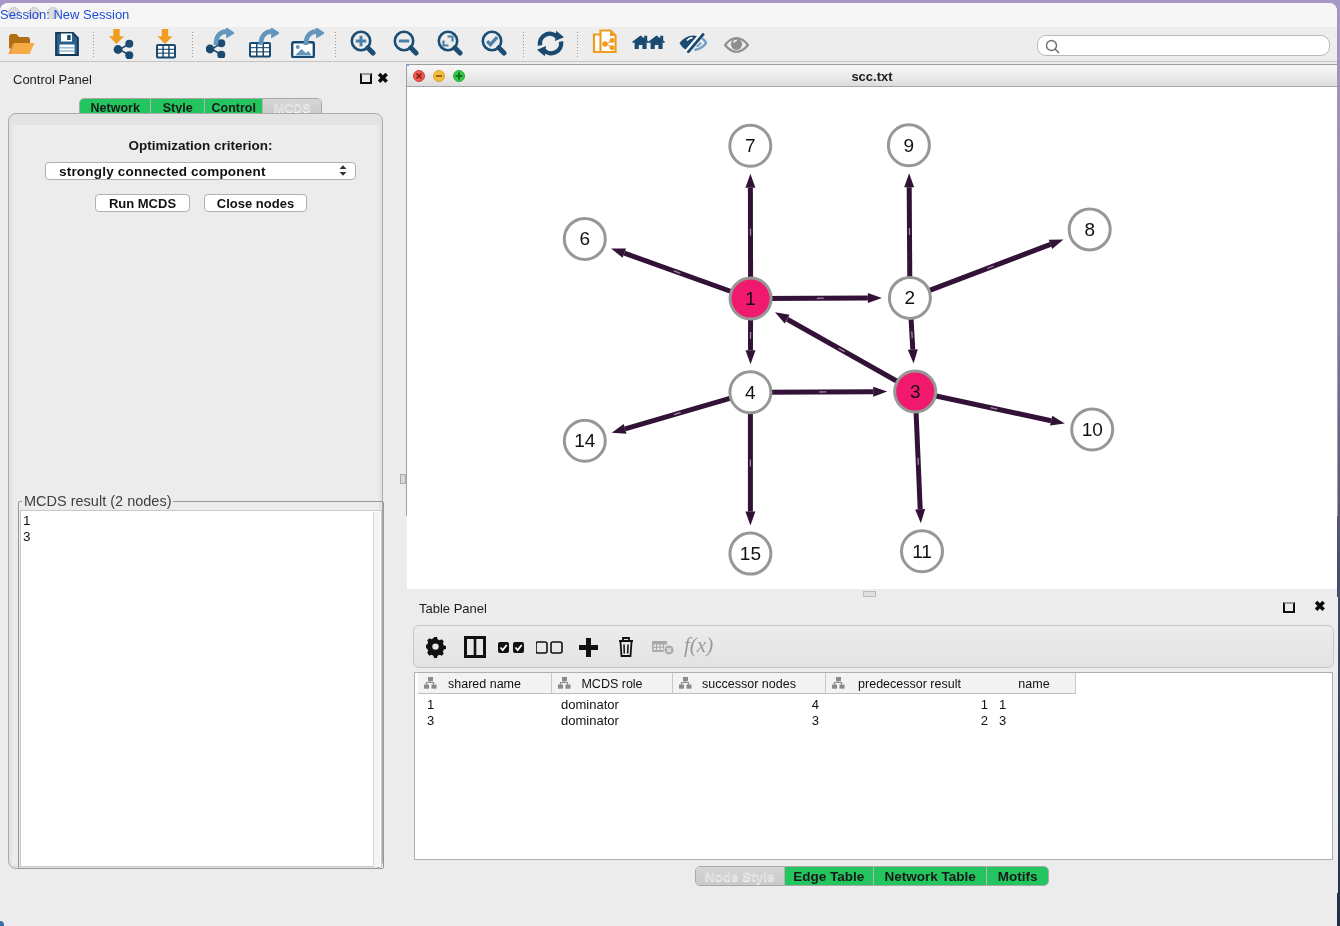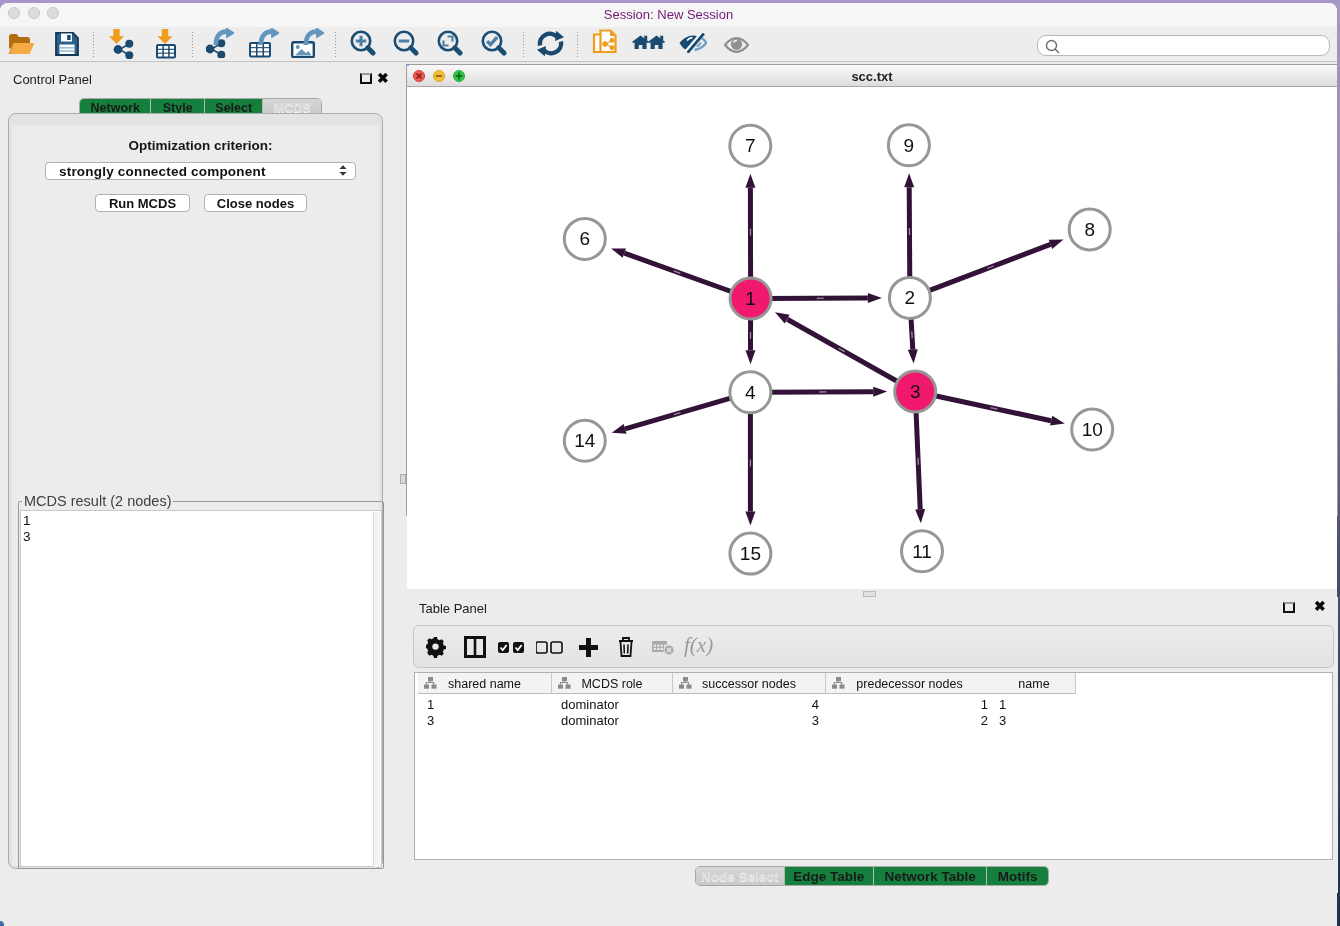--- a/index.html
+++ b/index.html
@@ -6,35 +6,35 @@
 html,body { width:1340px; height:926px; overflow:hidden; }
 body { font-family:"Liberation Sans", sans-serif; position:relative;
   background:linear-gradient(180deg,#a796c8 0%,#8f82b2 30%,#4e4f6e 60%,#1f3049 100%); }
 .abs { position:absolute; }
 #win { position:absolute; left:0; top:3px; width:1337px; height:923px;
   background:#ececec; border-radius:8px 8px 0 0; }
 #titlebar { position:absolute; left:0; top:0; width:100%; height:24px;
   background:#f6f6f6; border-radius:8px 8px 0 0; }
 .tl { position:absolute; top:4px; width:12px; height:12px; border-radius:50%;
   background:#dcdcdc; border:1px solid #c8c8c8; }
-#wtitle { position:absolute; top:4px; left:0; width:100%; text-align:center;
-  font-size:13px; color:#701a75; }
+#wtitle { position:absolute; top:4px; left:0; width:100%; 
+  font-size:13px; color:#1d4ed8; }
 #toolbar { position:absolute; left:0; top:24px; width:100%; height:35px;
   background:#ededed; border-bottom:1px solid #c4c4c4; }
 .tbsep { position:absolute; top:5px; height:26px; width:1px;
   background-image:repeating-linear-gradient(180deg,#9a9a9a 0 1px,transparent 1px 3px); }
 #searchbox { position:absolute; left:1037px; top:8px; width:293px; height:21px;
   background:#fff; border:1px solid #b9b9b9; border-radius:9px; }
 
 #cp { position:absolute; left:0; top:59px; width:391px; height:831px; background:#ececec; }
 .pheader { font-size:13px; color:#1c1c1c; }
 .dockbtn { position:absolute; width:12px; height:11px; border:2px solid #0f0f0f; border-top-color:#9a9a9a; background:transparent; }
 .xbtn { position:absolute; font-size:14px; font-weight:bold; color:#0a0a0a; }
 .tabgrp { position:absolute; display:flex; height:20px; border:1px solid #a8a8a8; border-radius:5px; overflow:hidden; background:#fff; }
-.tab { font-size:12.5px; font-weight:bold; color:#1a1a1a; display:flex; align-items:center; justify-content:center; border-right:1px solid #b5b5b5; background:#15803d; }
+.tab { font-size:12.5px; font-weight:bold; color:#1a1a1a; display:flex; align-items:center; justify-content:center; border-right:1px solid #b5b5b5; background:#22c55e; }
 .tab:last-child { border-right:none; }
 .tabsel { background:linear-gradient(180deg,#d6d6d6,#c9c9c9); color:#dcdcdc; text-shadow:0 1px 0 #f5f5f5; }
 #cpbox { position:absolute; left:8px; top:51px; width:375px; height:756px;
   background:#e3e3e3; border:1px solid #ababab; border-radius:8px; }
 #cpinner { position:absolute; left:3px; top:11px; width:367px; height:740px; background:#ececec; }
 .btn { position:absolute; background:#fff; border:1px solid #b0b0b0; border-radius:4px;
   font-size:13px; font-weight:bold; color:#111; text-align:center; }
 #mcdsfs { position:absolute; left:9px; top:387px; width:366px; height:368px;
   border:1px solid #989898; border-radius:2px; }
 #mcdslegend { position:absolute; left:3px; top:-9px; background:#ececec; padding:0 2px;
@@ -227,21 +227,21 @@
         </svg>
       </div>
   </div>
   <div id="cp">
     <div class="pheader" style="position:absolute;left:13px;top:10px;">Control Panel</div>
     <div class="dockbtn" style="left:360px;top:11px;"></div>
     <div class="xbtn" style="left:377px;top:8px;">✖</div>
     <div class="tabgrp" style="left:79px;top:36px;width:243px;">
       <div class="tab" style="width:72px;">Network</div>
       <div class="tab" style="width:54px;">Style</div>
-      <div class="tab" style="width:59px;">Select</div>
+      <div class="tab" style="width:59px;">Control</div>
       <div class="tab tabsel" style="width:58px;">MCDS</div>
     </div>
     <div id="cpbox">
       <div id="cpinner">
         <div style="position:absolute;left:33px;top:13px;width:311px;text-align:center;font-size:13.5px;font-weight:bold;color:#161616;">Optimization criterion:</div>
         <div class="btn" style="left:33px;top:37px;width:311px;height:18px;padding-left:8px;">
           <span style="position:absolute;left:13px;top:1px;font-size:13.5px;font-weight:bold;letter-spacing:0.2px;">strongly connected component</span>
           <svg width="10" height="13" style="position:absolute;right:7px;top:1px;" viewBox="0 0 10 13">
               <path d="M1.5 5 L5 1.2 L8.5 5 Z" fill="#333"></path>
               <path d="M1.5 8 L5 11.8 L8.5 8 Z" fill="#333"></path>
@@ -439,38 +439,38 @@
           </div>
           <div class="thcell" style="left:411px;width:168px;">
             <svg class="abs" style="left:6px;top:4px" width="13" height="12" viewBox="0 0 13 12">
               <g fill="#8a8a8a">
                 <rect x="4" y="0" width="5" height="4.2"></rect>
                 <rect x="0" y="7.5" width="5" height="4.2"></rect>
                 <rect x="7.5" y="7.5" width="5" height="4.2"></rect>
                 <path d="M6 4 v2 M2.5 7.5 v-2 h7 v2" stroke="#8a8a8a" stroke-width="1.2" fill="none"></path>
               </g>
             </svg>
-            <div class="thtxt">predecessor nodes</div>
+            <div class="thtxt">predecessor result</div>
           </div>
           <div class="thcell" style="left:578px;width:83px;">
             <div class="thtxt">name</div>
           </div>
       </div>
       <div class="trow" style="left:12px;top:24px;">1</div>
         <div class="trow" style="left:146px;top:24px;">dominator</div>
         <div class="trow" style="left:258px;top:24px;width:146px;text-align:right;">4</div>
         <div class="trow" style="left:410px;top:24px;width:163px;text-align:right;">1</div>
         <div class="trow" style="left:584px;top:24px;">1</div>
         <div class="trow" style="left:12px;top:40px;">3</div>
         <div class="trow" style="left:146px;top:40px;">dominator</div>
         <div class="trow" style="left:258px;top:40px;width:146px;text-align:right;">3</div>
         <div class="trow" style="left:410px;top:40px;width:163px;text-align:right;">2</div>
         <div class="trow" style="left:584px;top:40px;">3</div>
     </div>
     <div class="tabgrp" style="left:289px;top:269px;width:354px;font-size:13.5px;">
-      <div class="tab tabsel" style="width:89px;">Node Select</div>
+      <div class="tab tabsel" style="width:89px;">Node Style</div>
       <div class="tab" style="width:90px;">Edge Table</div>
       <div class="tab" style="width:114px;">Network Table</div>
       <div class="tab" style="width:61px;">Motifs</div>
     </div>
   </div>
 </div>
 <div style="position:absolute;left:0px;top:921px;width:4px;height:5px;background:#3a6ea5;border-radius:0 4px 0 0;"></div>
 
 </body></html>

